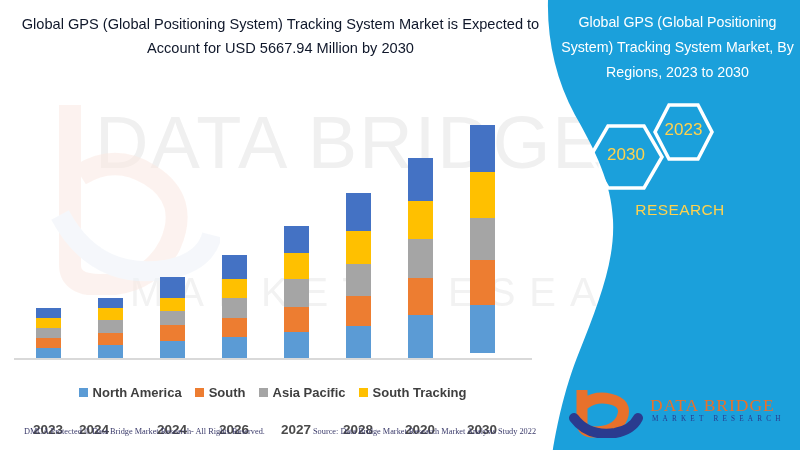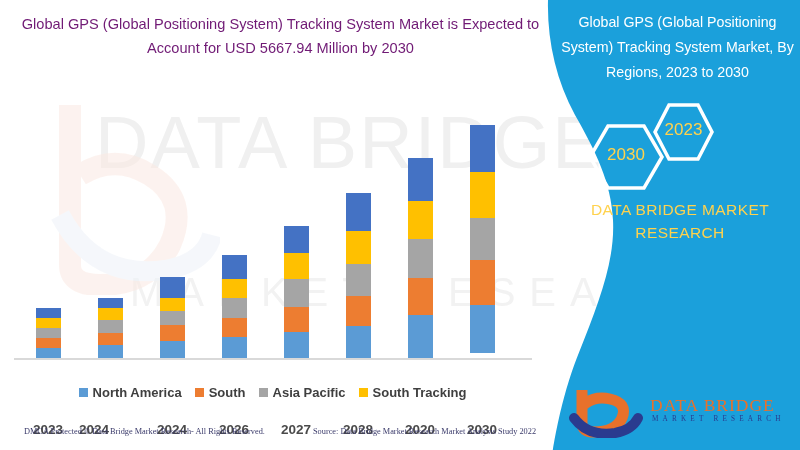--- a/index.html
+++ b/index.html
@@ -23,21 +23,21 @@
     user-select:none;pointer-events:none;
   }
   .wm-logo{
     position:absolute;left:40px;top:95px;width:180px;height:200px;
     pointer-events:none;opacity:.55;
   }
 
   
   .left-title{
     position:absolute;left:18px;top:12px;width:525px;
-    text-align:center;color:#701a75;font-size:14.6px;line-height:24px;
+    text-align:center;color:#0f172a;font-size:14.6px;line-height:24px;
     font-weight:400;
   }
 
   
   #chart{position:absolute;left:0;top:60px;width:545px;height:300px;}
   .axis-line{position:absolute;left:14px;top:298px;width:518px;height:1.5px;background:#d9d9d9;}
   .bar{position:absolute;width:25px;}
   .seg{width:100%;display:block;}
   .xlabels{position:absolute;left:0;top:362px;width:545px;height:20px;}
   .xlabel{position:absolute;top:0;width:60px;text-align:center;
@@ -210,21 +210,20 @@
     <div class="hexwrap">
       <svg width="240" height="105" viewBox="0 0 240 105">
         <polygon points="109,17 138,17 152,44 138,71 109,71 95,44" fill="none" stroke="#ffffff" stroke-width="3.5"></polygon>
         <polygon points="48,38 84,38 102,69 84,100 48,100 30,69" fill="none" stroke="#ffffff" stroke-width="3.5"></polygon>
       </svg>
       <span class="hex-label" style="left:30px;top:57px;width:72px;">2030</span>
       <span class="hex-label" style="left:95px;top:32px;width:57px;">2023</span>
     </div>
 
     <div class="dbmr">
-      <div>DATA BRIDGE MARKET</div>
       <div>RESEARCH</div>
     </div>
 
     <div class="logo-box">
       <svg width="78" height="48" viewBox="0 0 78 48">
         <path d="M14 4 L14 33 Q14 42 26 42 Q48 42 54 28 Q60 13 42 9 Q28 6 18 13" fill="none" stroke="#E8712B" stroke-width="11" stroke-linecap="square"></path>
         <path d="M6 28 Q20 47 47 43 Q64 40 70 28" fill="none" stroke="#2a3b8f" stroke-width="10" stroke-linecap="round"></path>
       </svg>
       <span class="logo-text">DATA BRIDGE</span>
       <span class="logo-sub">MARKET RESEARCH</span>

